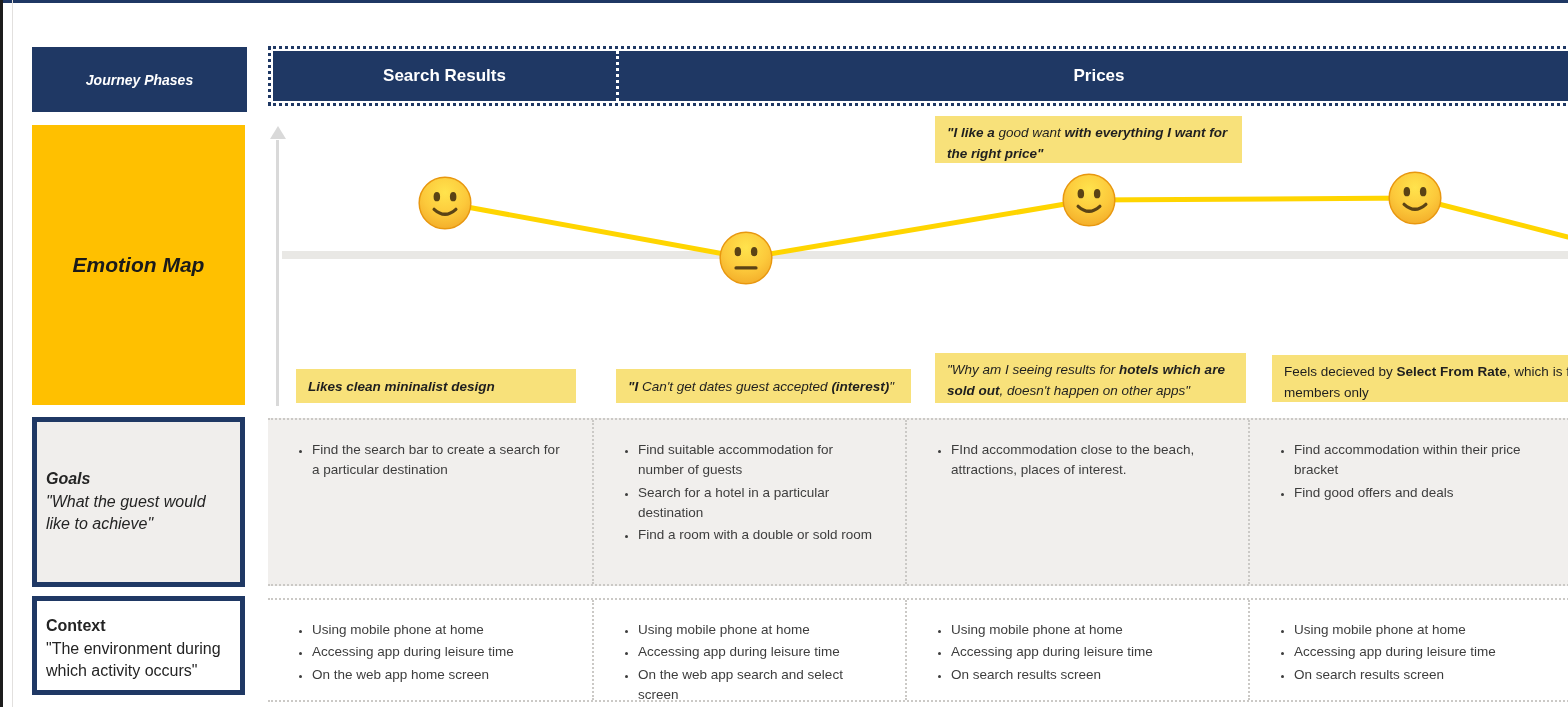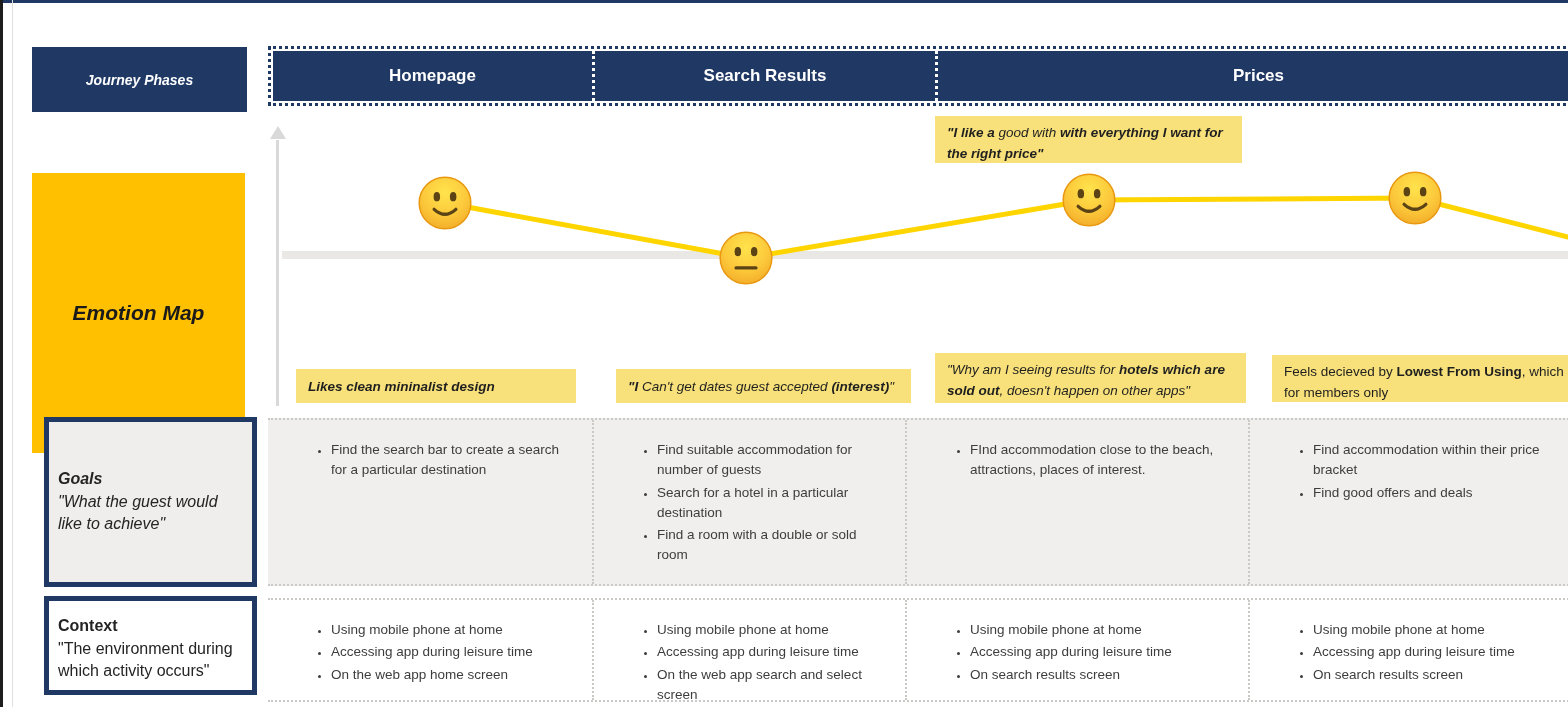--- a/index.html
+++ b/index.html
@@ -17,26 +17,26 @@
 
   
   .jp-header {
     left:32px; top:47px; width:215px; height:65px; background:#1F3864;
     display:flex; align-items:center; justify-content:center;
     color:#fff; font-size:14px; font-weight:bold; font-style:italic;
   }
   .emotion-box {
     left:32px; top:125px; width:213px; height:280px; background:#FFC000;
     display:flex; align-items:center; justify-content:center;
-    color:#1a1a1a; font-size:21px; font-weight:bold; font-style:italic;margin-top:48px;
+    color:#1a1a1a; font-size:21px; font-weight:bold; font-style:italic;
   }
   .side-card {
     left:32px; width:213px; border:5px solid #1F3864; padding:10px 8px 10px 9px;
     display:flex; flex-direction:column; justify-content:center;
-    font-size:16px; line-height:1.42; color:#242424;margin-left:12px;
+    font-size:16px; line-height:1.42; color:#242424;
   }
   .goals-card   { top:417px; height:170px; background:#F0EEEC; font-style:italic; }
   .context-card { top:596px; height:99px; background:#ffffff; justify-content:flex-start; padding-top:14px; }
   .side-card .card-title { font-weight:bold; }
 
   
   .phase-strip {
     left:268px; top:46px; width:1316px; height:60px;
     border:3px dotted #1F3864; background:#fff; padding:2px;
   }
@@ -69,21 +69,21 @@
   .co-2     { left:616px;  top:369px; width:295px; height:34px; padding-top:8px; }
   .co-3     { left:935px;  top:353px; width:311px; height:50px; }
   .co-4     { left:1272px; top:355px; width:330px; height:47px; }
 
   
   .grid-row { position:absolute; left:268px; width:1316px; display:flex; }
   .goals-row   { top:418px; height:168px; background:#F1EFED;
                  border-top:2px dotted #CBC9C6; border-bottom:2px dotted #CBC9C6; }
   .context-row { top:598px; height:104px; background:#ffffff;
                  border-top:2px dotted #CBC9C6; border-bottom:2px dotted #CBC9C6; }
-  .grid-cell { padding:20px 26px 0 46px; }
+  .grid-cell { padding:20px 26px 0 27px; }
   .grid-cell + .grid-cell { border-left:2px dotted #CBC9C6; }
   .cell-1 { width:324px; } .cell-2 { width:313px; } .cell-3 { width:343px; } .cell-4 { flex:1; }
   .grid-cell ul { margin:0; padding-left:17px; }
   .grid-cell li { font-size:13.5px; color:#3d3d3d; line-height:1.5; margin-bottom:2px; }
   .grid-cell li::marker { color:#3d3d3d; font-size:11px; }
 </style>
 </head>
 <body>
 
 <div class="abs top-rule"></div>
@@ -100,21 +100,20 @@
   <div class="card-title">Goals</div>
   <div>"What the guest would like to achieve"</div>
 </div>
 <div class="abs side-card context-card">
   <div class="card-title">Context</div>
   <div>"The environment during which activity occurs"</div>
 </div>
 
 <div class="abs phase-strip">
   <div class="phase-strip-inner">
-    <div class="phase-seg seg-1">Homepage</div>
     <div class="phase-seg seg-3">Search Results</div>
     <div class="phase-seg seg-4">Prices</div>
   </div>
 </div>
 
 <div class="abs axis-head"></div>
 <div class="abs axis-shaft"></div>
 <div class="abs baseline"></div>
 <svg id="emotion-svg" class="abs" width="1300" height="295">
   <polyline id="emotion-polyline" fill="none" stroke-width="5" stroke-linejoin="round" stroke-linecap="round" points="177,88 478,143 821,85 1147,83 1300,122" stroke="#FFD500"></polyline>
@@ -167,25 +166,25 @@
             <stop offset="100%" stop-color="#F1A726"></stop>
           </radialGradient>
         </defs>
         <circle cx="32" cy="32" r="28.5" fill="url(#eg4)" stroke="#E8970F" stroke-width="1.6"></circle>
         <ellipse cx="23" cy="25" rx="3.6" ry="5.2" fill="#5b4315"></ellipse>
         <ellipse cx="41" cy="25" rx="3.6" ry="5.2" fill="#5b4315"></ellipse>
         <path d="M20 39 Q32 50 44 39" fill="none" stroke="#5b4315" stroke-width="3.6" stroke-linecap="round"></path>
       </svg></div>
   </div>
 
-<div class="callout co-top"><span class="b i">"I like a </span><span class="i">good with </span><span class="b i">with everything I want for the right price"</span></div>
+<div class="callout co-top"><span class="b i">"I like a </span><span class="i">good want </span><span class="b i">with everything I want for the right price"</span></div>
 <div class="callout co-1"><span class="b i">Likes clean mininalist design</span></div>
 <div class="callout co-2"><span class="b i">"I </span><span class="i">Can't get dates guest accepted </span><span class="b i">(interest)</span><span class="i">"</span></div>
 <div class="callout co-3"><span class="i">"Why am I seeing results for </span><span class="b i">hotels which are sold out</span><span class="i">, doesn't happen on other apps"</span></div>
-<div class="callout co-4"><span class="">Feels decieved by </span><span class="b ">Lowest From Using</span><span class="">, which is for members only</span></div>
+<div class="callout co-4"><span class="">Feels decieved by </span><span class="b ">Select From Rate</span><span class="">, which is for members only</span></div>
 
 <div class="grid-row goals-row">
   <div class="grid-cell cell-1">
       <ul>
         <li>Find the search bar to create a search for a particular destination</li>
       </ul>
     </div>
   <div class="grid-cell cell-2">
       <ul>
         <li>Find suitable accommodation for number of guests</li>

